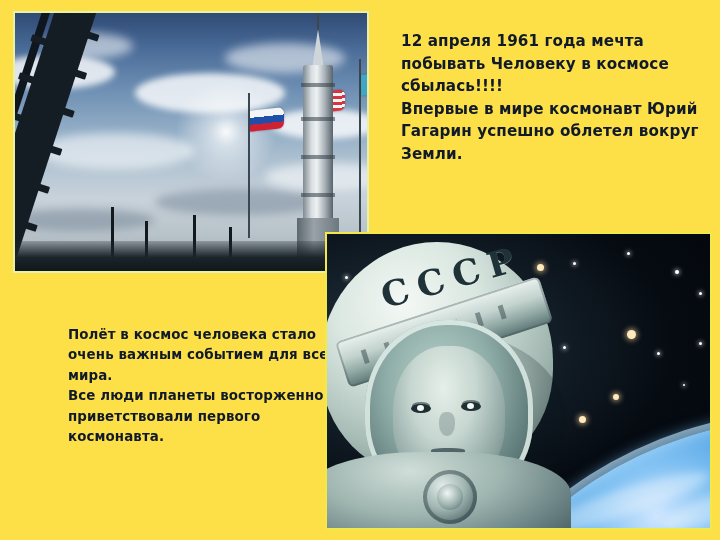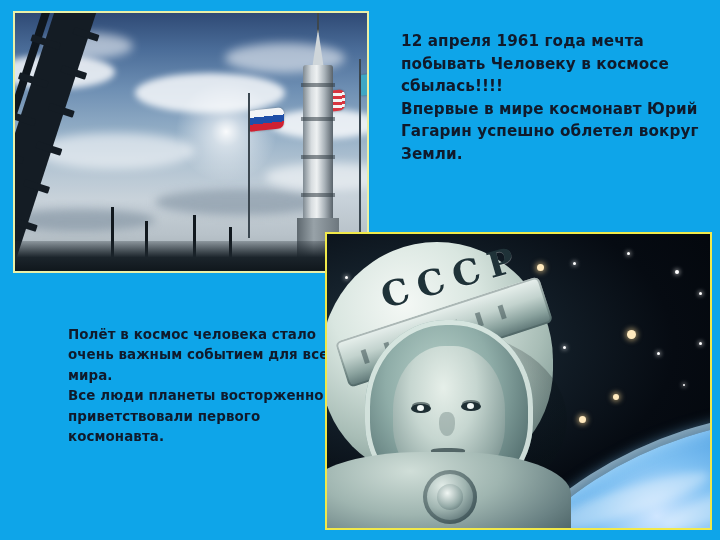--- a/index.html
+++ b/index.html
@@ -4,21 +4,21 @@
 <style>
   html, body {
     margin: 0;
     padding: 0;
     background: #4e8ad6;
   }
   #slide {
     position: relative;
     width: 720px;
     height: 540px;
-    background: #0ea5e9;
+    background: #fde047;
     overflow: hidden;
     font-family: "DejaVu Sans", sans-serif;
   }
 
   
   .photo {
     position: absolute;
     overflow: hidden;
     box-sizing: border-box;
   }

